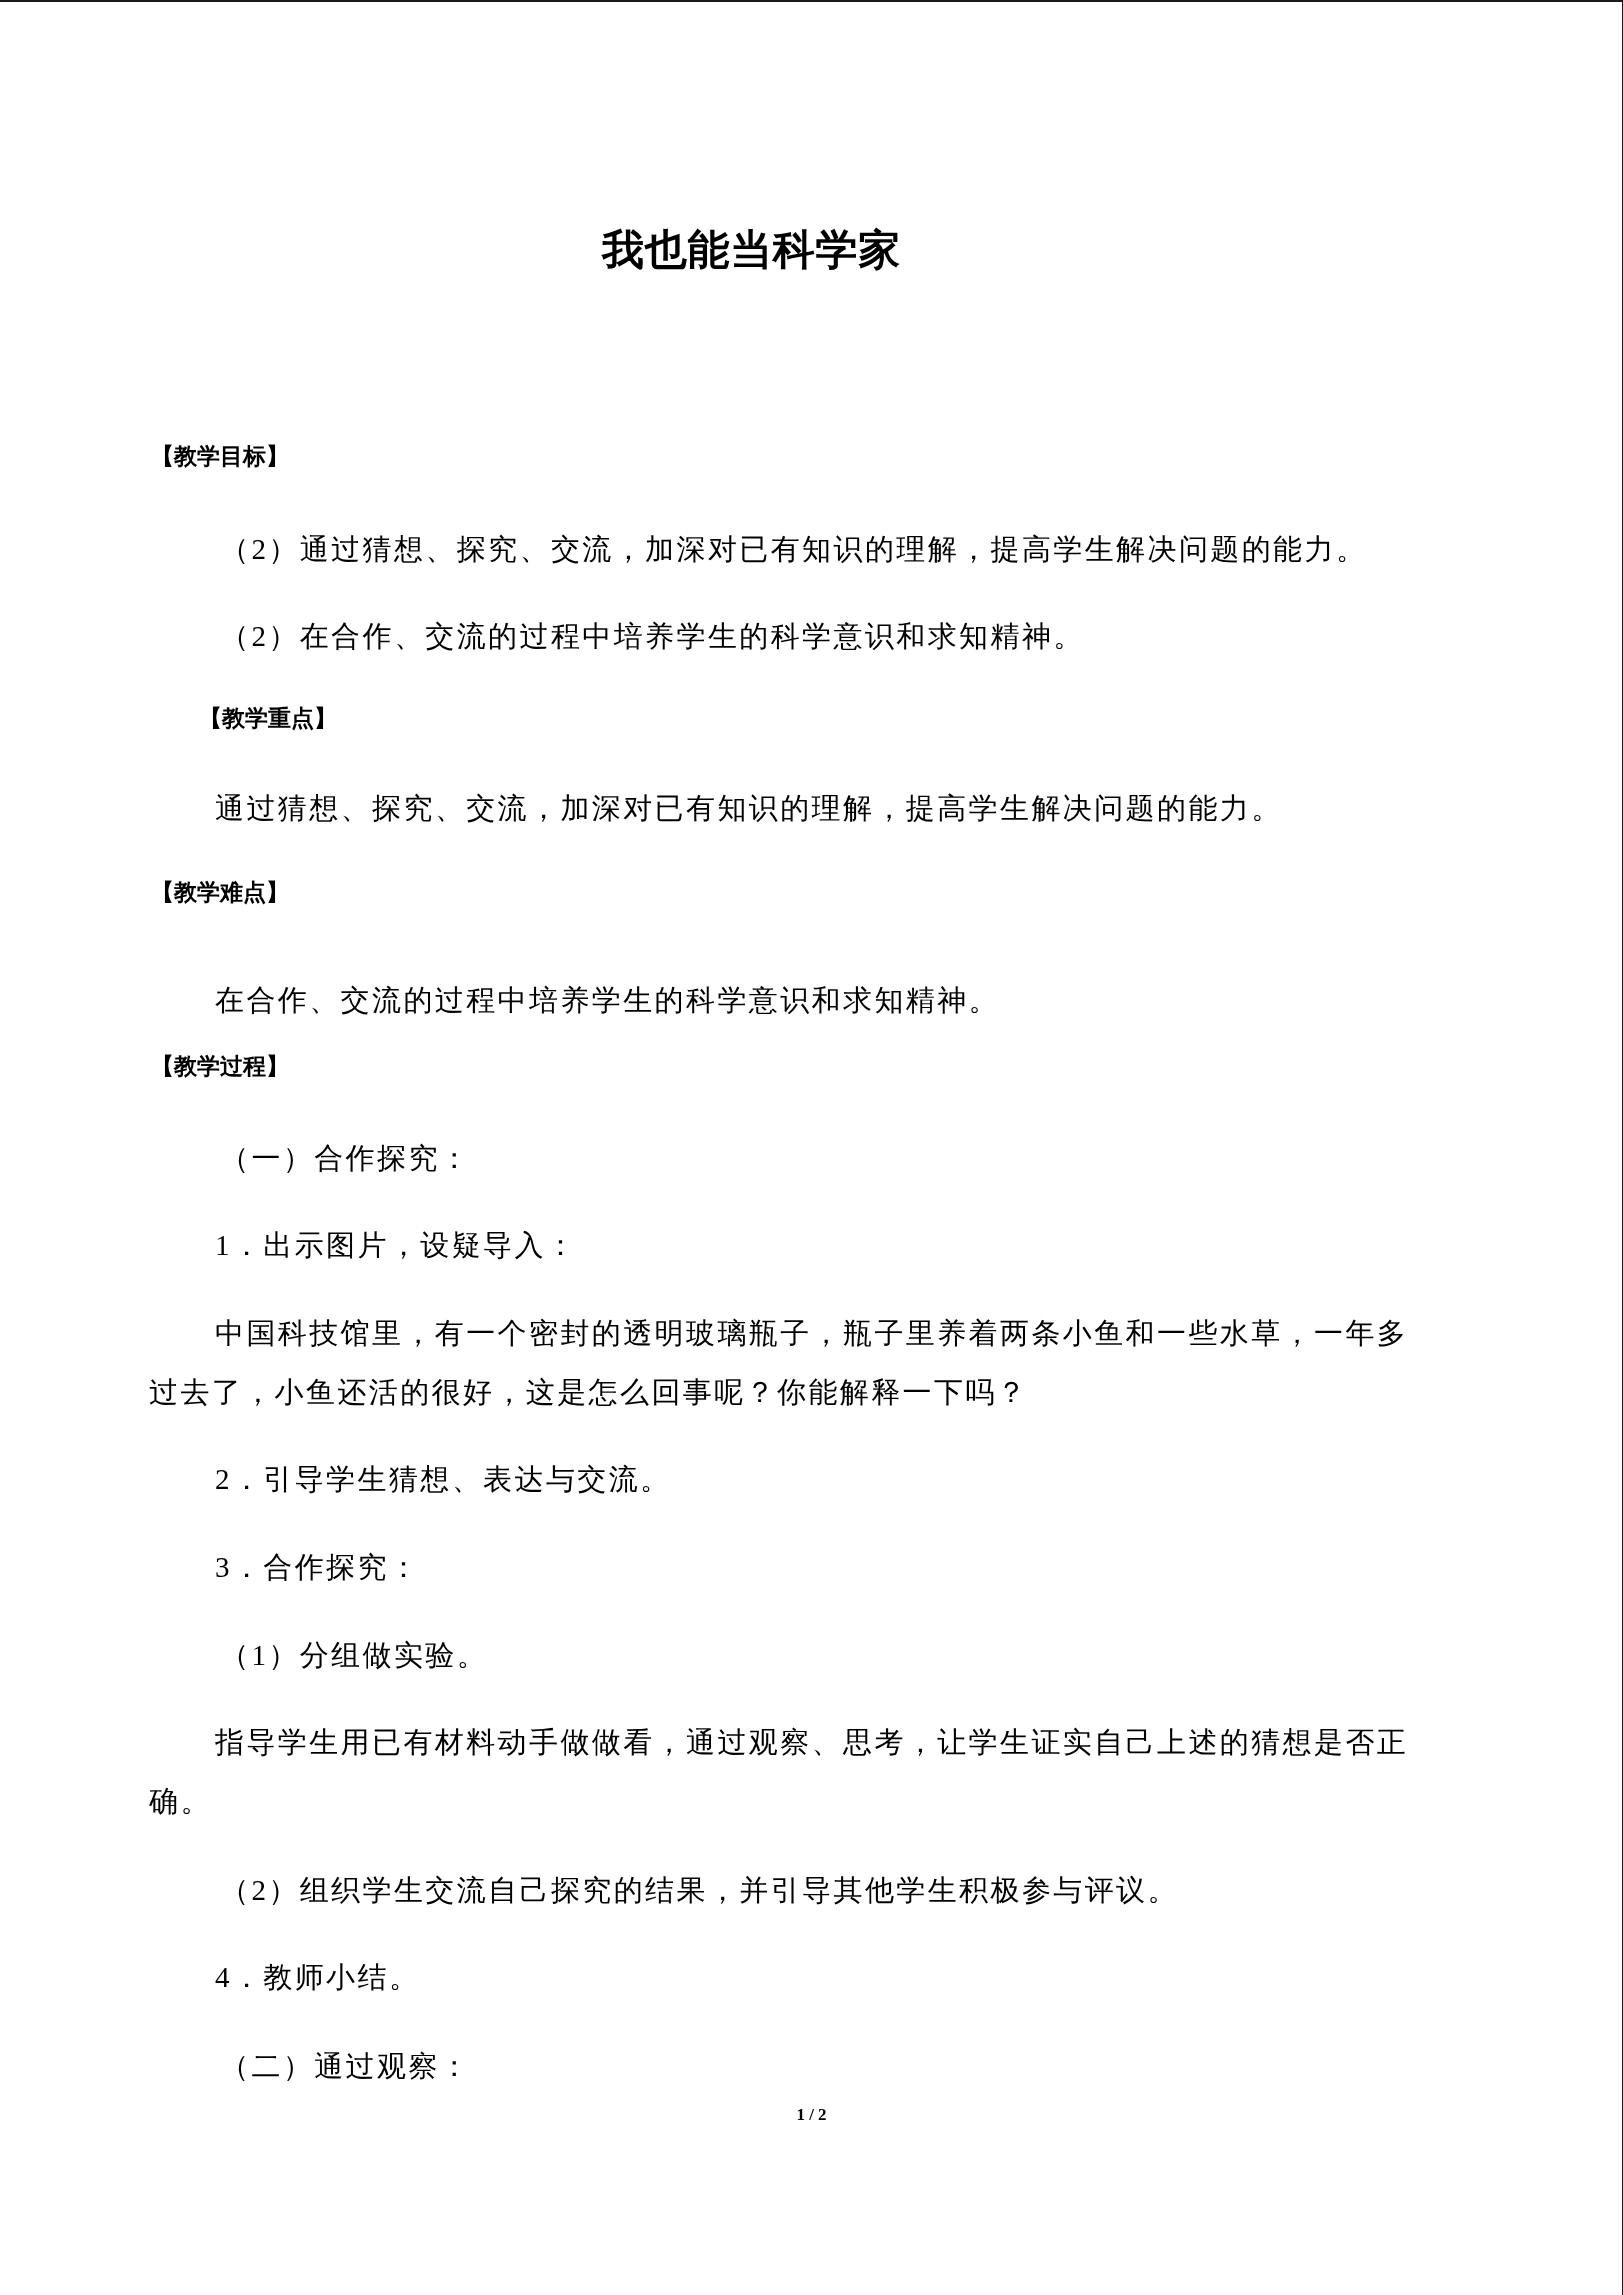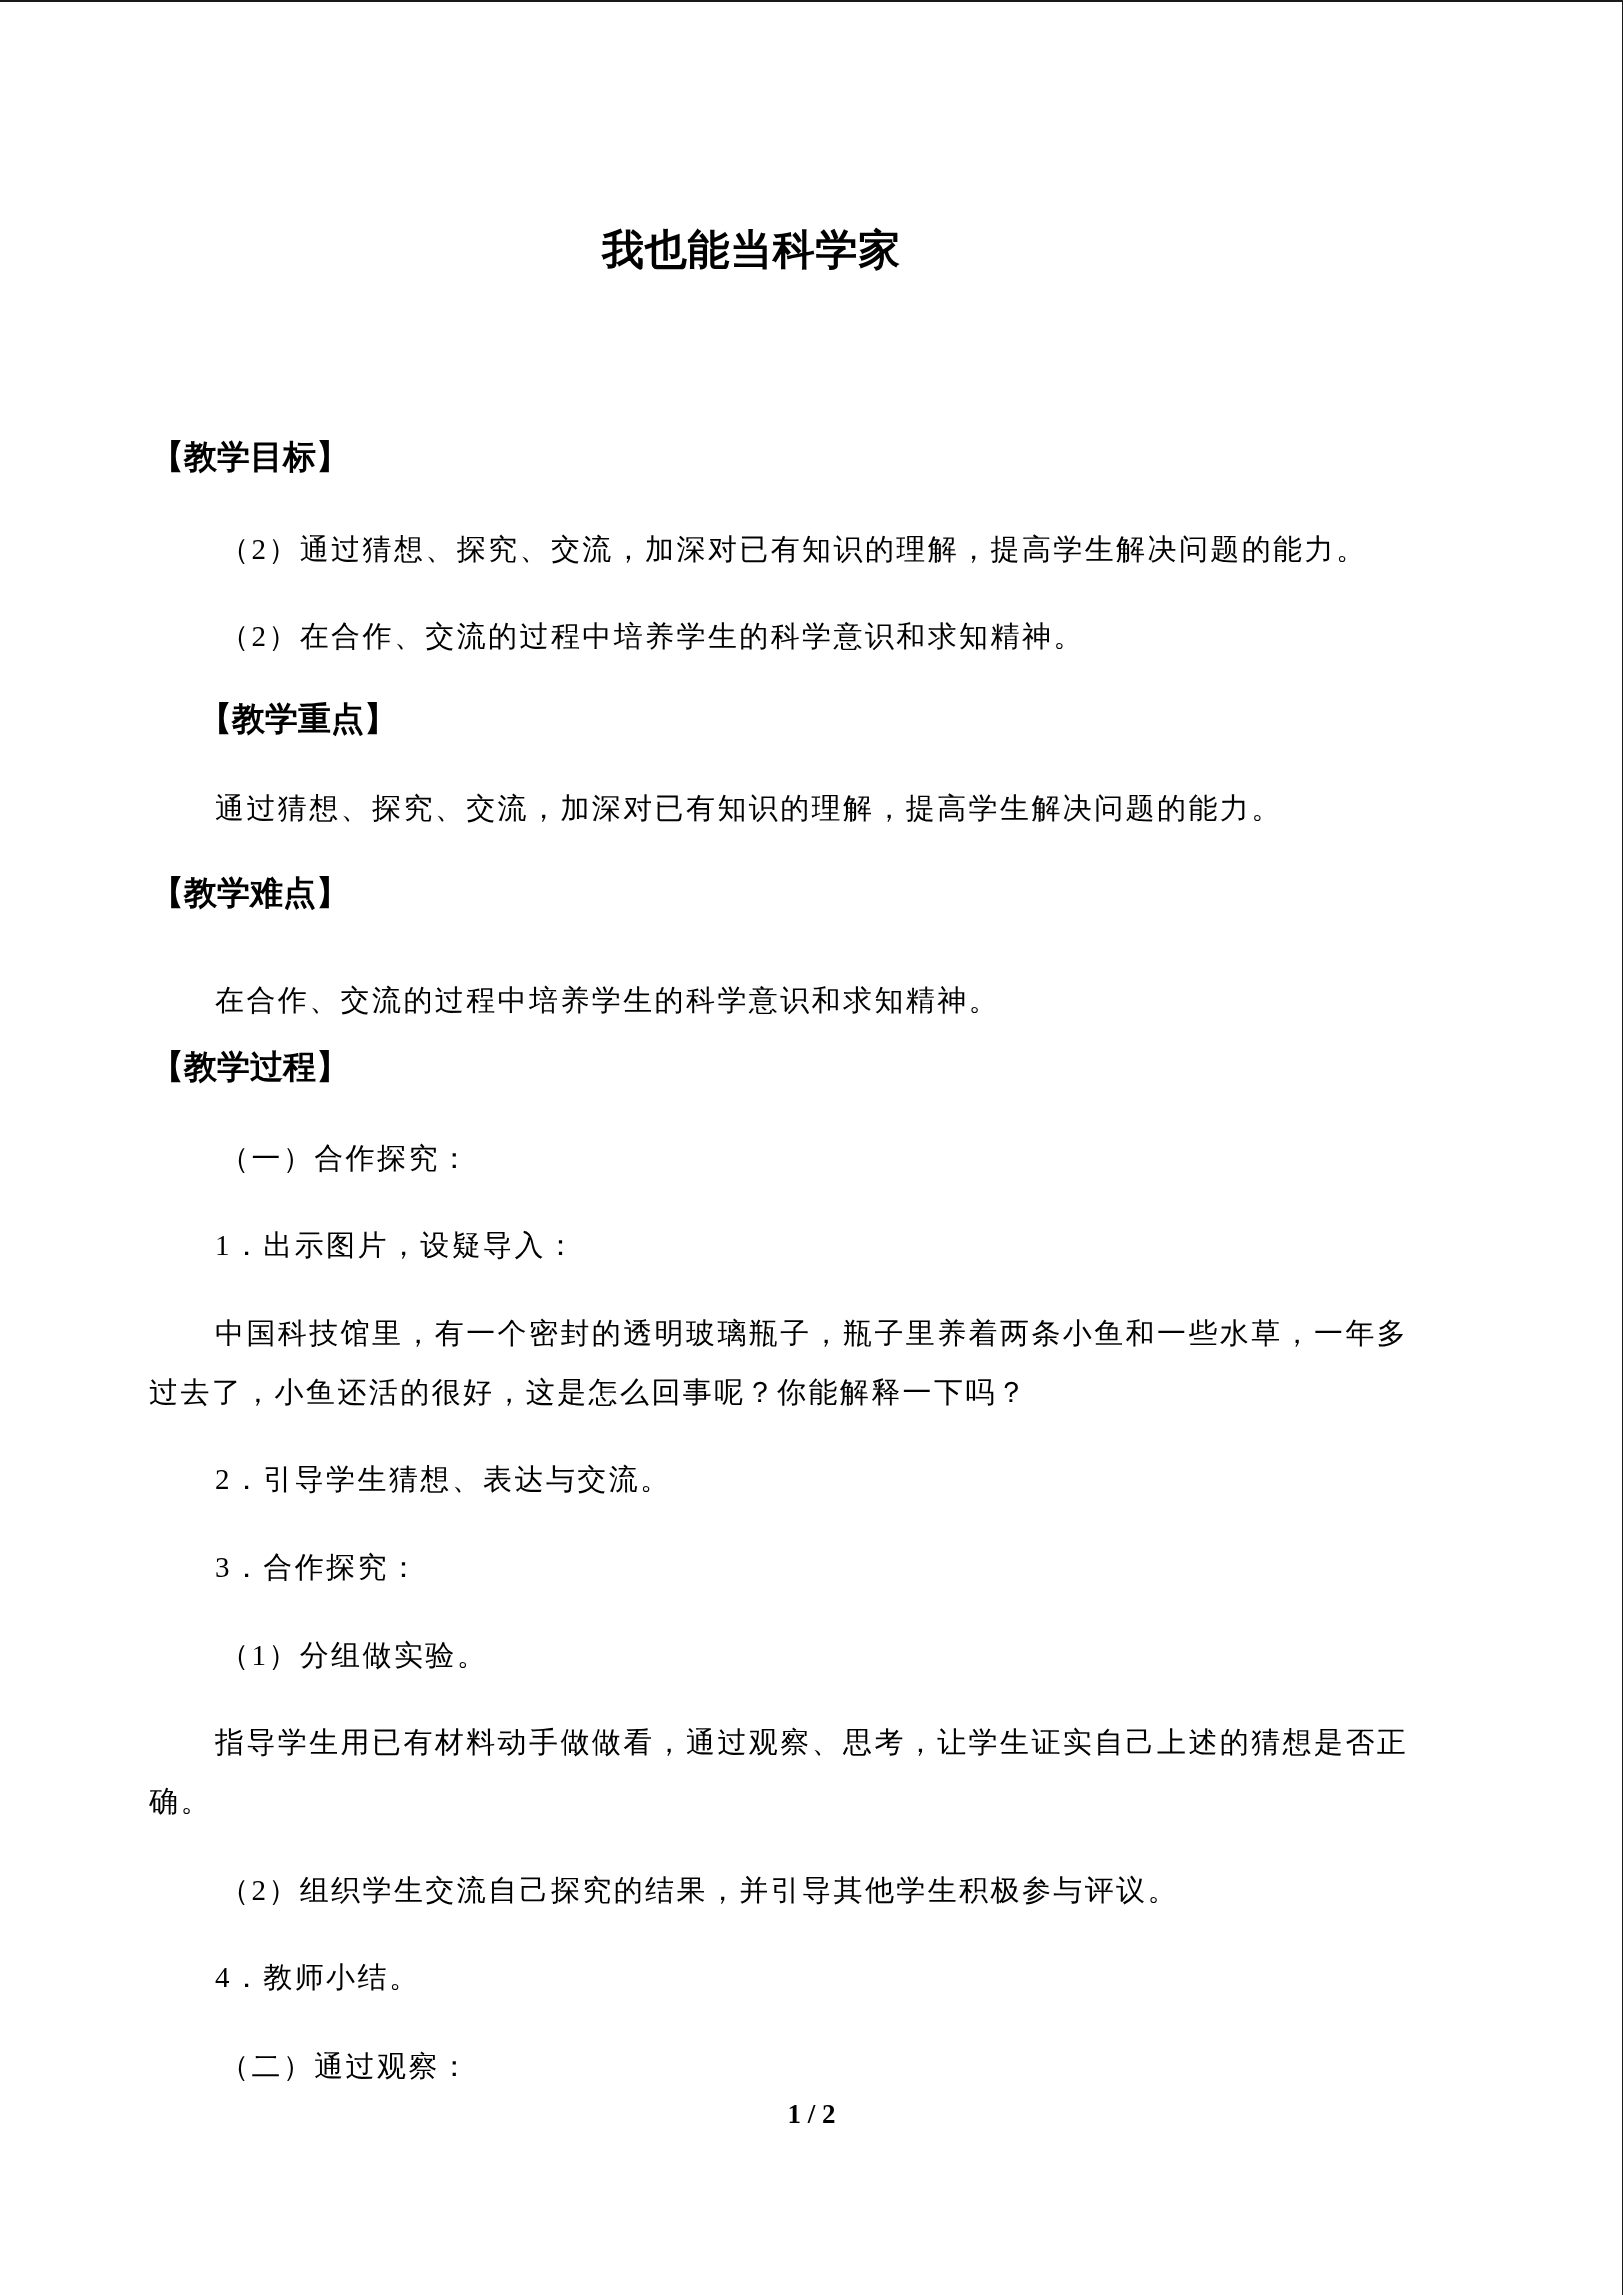--- a/index.html
+++ b/index.html
@@ -34,42 +34,42 @@
       top: 226px;
       text-align: center;
       font-size: 42px;
       line-height: 48px;
       font-weight: bold;
       letter-spacing: 0.7px;
     }
     .heading {
       position: absolute;
       left: 151px;
-      font-size: 33px;
+      font-size: 23px;
       line-height: 38px;
       font-weight: bold;
       white-space: nowrap;
     }
     .line {
       position: absolute;
       font-size: 29px;
       line-height: 34px;
       white-space: nowrap;
       letter-spacing: 2.4px;
     }
     .indent { left: 215px; }
     .indent-paren { left: 220px; }
     .flush { left: 149px; }
     .page-number {
       position: absolute;
       left: 0;
       width: 1623px;
       top: 2103px;
       text-align: center;
-      font-size: 27px;
+      font-size: 17px;
       line-height: 23px;
       font-weight: bold;
     }
   </style>
 </head>
 <body>
 
 <div class="page-border-top"></div>
 <div class="page-border-right"></div>
 

